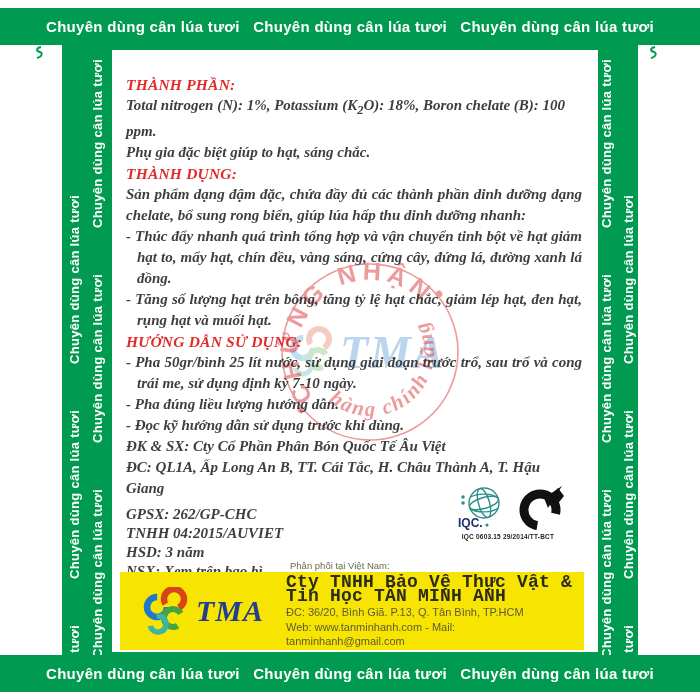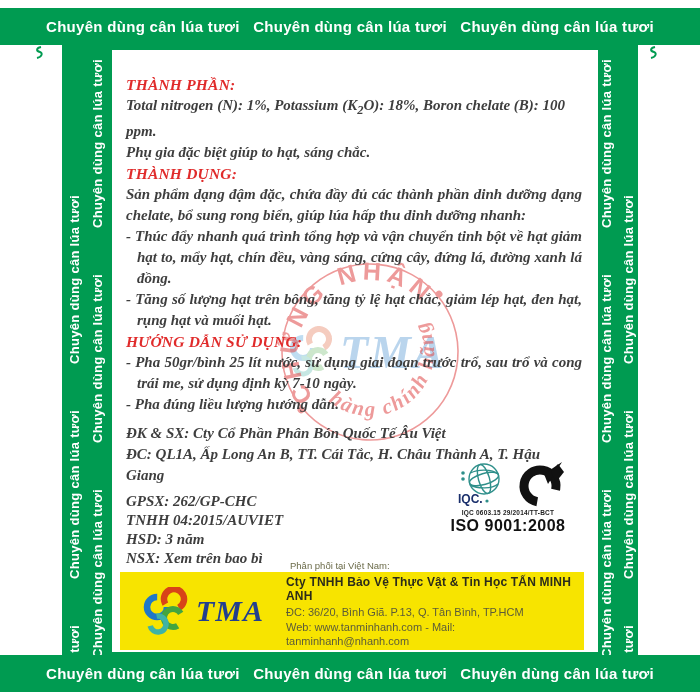--- a/index.html
+++ b/index.html
@@ -46,39 +46,39 @@
 
   
   .body-text{position:relative;z-index:2;padding:12px 16px 0 14px;color:var(--body);
              font-family:"Liberation Serif",serif;font-style:italic;font-weight:bold;
              font-size:15px;line-height:21px;}
   .h{color:var(--red);font-size:15.5px;margin:4px 0 0;letter-spacing:.2px;}
   .h.first{margin-top:12px;}
   .body-text p{margin:0;text-align:justify;}
   .body-text p.single{text-align:left;}
   .b{padding-left:11px;text-indent:-11px;}
-  .producer{margin-top:8px;}
+  .producer{margin-top:0;}
   .reg{margin-top:6px;width:300px;line-height:19px;}
 
   
-  .cert{position:absolute;right:12px;top:410px;width:156px;text-align:center;z-index:2;}
+  .cert{position:absolute;right:12px;top:434px;width:156px;text-align:center;z-index:2;}
   .cert .logos{display:flex;justify-content:center;align-items:center;gap:6px;}
   .certline{font-size:6.5px;font-weight:bold;color:#222;letter-spacing:.2px;margin-top:1px;}
   .iso{font-size:16px;font-weight:bold;color:#111;letter-spacing:.5px;margin-top:1px;}
 
   
   .dist{position:absolute;z-index:2;left:8px;right:14px;top:522px;height:78px;
         background:var(--yellow);display:flex;align-items:center;gap:8px;
         padding:4px 8px;box-sizing:border-box;}
   .tma-lockup{display:flex;align-items:center;gap:2px;flex:none;width:150px;justify-content:center;}
   .tma-word{font-family:"Liberation Serif",serif;font-weight:bold;font-style:italic;
         font-size:30px;color:var(--tmablue);letter-spacing:1px;}
   .dist-text{display:flex;flex-direction:column;line-height:14px;color:#5c5c38;font-size:11px;}
   .dist-text .note{font-size:9.5px;color:#6b6b49;margin-bottom:2px;padding-left:4px;}
-  .dist-text .company{font-size:12px;font-weight:bold;color:#2c2c1a;margin-bottom:2px;letter-spacing:.2px;}
+  .dist-text .company{font-size:18px;font-weight:bold;color:#2c2c1a;margin-bottom:2px;letter-spacing:.2px;font-family:Liberation Mono, monospace;}
   .dist-text div{margin-bottom:1px;}
 </style>
 </head>
 <body>
 
 <div class="bar top">
   <span>Chuyên dùng cân lúa tươi</span>
   <span>Chuyên dùng cân lúa tươi</span>
   <span>Chuyên dùng cân lúa tươi</span>
 </div>
@@ -148,20 +148,21 @@
 
       <p class="h single">THÀNH DỤNG:</p>
       <p>Sản phẩm dạng đậm đặc, chứa đầy đủ các thành phần dinh dưỡng dạng chelate, bổ sung rong biển, giúp lúa hấp thu dinh dưỡng nhanh:</p>
       <p class="b">- Thúc đẩy nhanh quá trình tổng hợp và vận chuyển tinh bột về hạt giảm hạt to, mẩy hạt, chín đều, vàng sáng, cứng cây, đứng lá, đường xanh lá đồng.</p>
       <p class="b">- Tăng số lượng hạt trên bông, tăng tỷ lệ hạt chắc, giảm lép hạt, đen hạt, rụng hạt và muối hạt.</p>
 
       <p class="h single">HƯỚNG DẪN SỬ DỤNG:</p>
       <p class="b">- Pha 50gr/bình 25 lít nước, sử dụng giai đoạn trước trổ, sau trổ và cong trái me, sử dụng định kỳ 7-10 ngày.</p>
 
       <p class="b single">- Pha đúng liều lượng hướng dẫn.</p>
+      <p class="b single">- Đọc kỹ hướng dẫn sử dụng trước khi dùng.</p>
 
       <div class="producer">
         <p class="single">ĐK &amp; SX: Cty Cổ Phần Phân Bón Quốc Tế Âu Việt</p>
         <p class="single">ĐC: QL1A, Ấp Long An B, TT. Cái Tắc, H. Châu Thành A, T. Hậu Giang</p>
       </div>
 
       <div class="reg">
         <p class="single">GPSX: 262/GP-CHC</p>
         <p class="single">TNHH 04:2015/AUVIET</p>
         <p class="single">HSD: 3 năm</p>
@@ -184,38 +185,37 @@
           <text x="8" y="43" font-family="Liberation Sans, sans-serif" font-size="12" font-weight="bold" fill="#1a2f6b">IQC.</text>
           <circle cx="37" cy="41" r="1.6" fill="#2e8f8a"></circle>
         </svg>
         <svg width="48" height="48" viewBox="0 0 48 48">
           <circle cx="22" cy="26" r="16" fill="none" stroke="#111" stroke-width="9" stroke-dasharray="76 25" transform="rotate(100 22 26)"></circle>
           <path d="M44 2 L30 24 L26 14 Z" fill="#111"></path>
           <path d="M40 4 L46 12 L38 22 L33 12 Z" fill="#111"></path>
         </svg>
       </div>
       <div class="certline">IQC 0603.15   29/2014/TT-BCT</div>
-      <div class="iso">ISO 9001:2008</div>
     </div>
 
     <div class="dist">
       <div class="tma-lockup">
         <svg width="52" height="48" viewBox="0 0 52 48">
           <circle cx="15" cy="20" r="10" fill="none" stroke="#1f78c8" stroke-width="6.5" stroke-dasharray="47 16"></circle>
           <circle cx="32" cy="12" r="10" fill="none" stroke="#d84318" stroke-width="6.5" stroke-dasharray="47 16" transform="rotate(150 32 12)"></circle>
           <circle cx="31" cy="31" r="9" fill="none" stroke="#43a53f" stroke-width="6" stroke-dasharray="42 14" transform="rotate(60 31 31)"></circle>
           <circle cx="16" cy="37" r="8" fill="none" stroke="#3fb3a6" stroke-width="5.5" stroke-dasharray="37 13" transform="rotate(-100 16 37)"></circle>
         </svg>
         <span class="tma-word">TMA</span>
       </div>
       <div class="dist-text">
         <div class="note">Phân phối tại Việt Nam:</div>
         <div class="company">Cty TNHH Bảo Vệ Thực Vật &amp; Tin Học TẤN MINH ANH</div>
         <div>ĐC: 36/20, Bình Giã. P.13, Q. Tân Bình, TP.HCM</div>
-        <div>Web: www.tanminhanh.com - Mail: tanminhanh@nhanh.com</div>
+        <div>Web: www.tanminhanh.com - Mail: tanminhanh@gmail.com</div>
         <div>Hotline: 0908 060 319</div>
       </div>
     </div>
 
   </div>
 </div>
 
 <div class="bar bottom">
   <span>Chuyên dùng cân lúa tươi</span>
   <span>Chuyên dùng cân lúa tươi</span>

